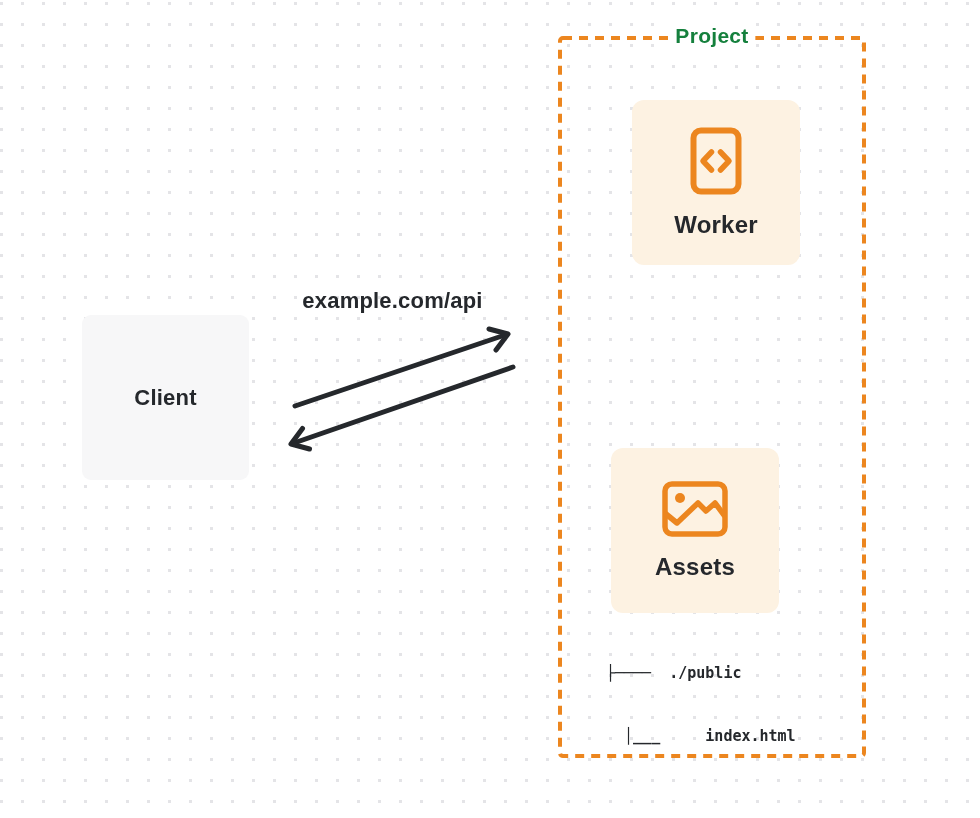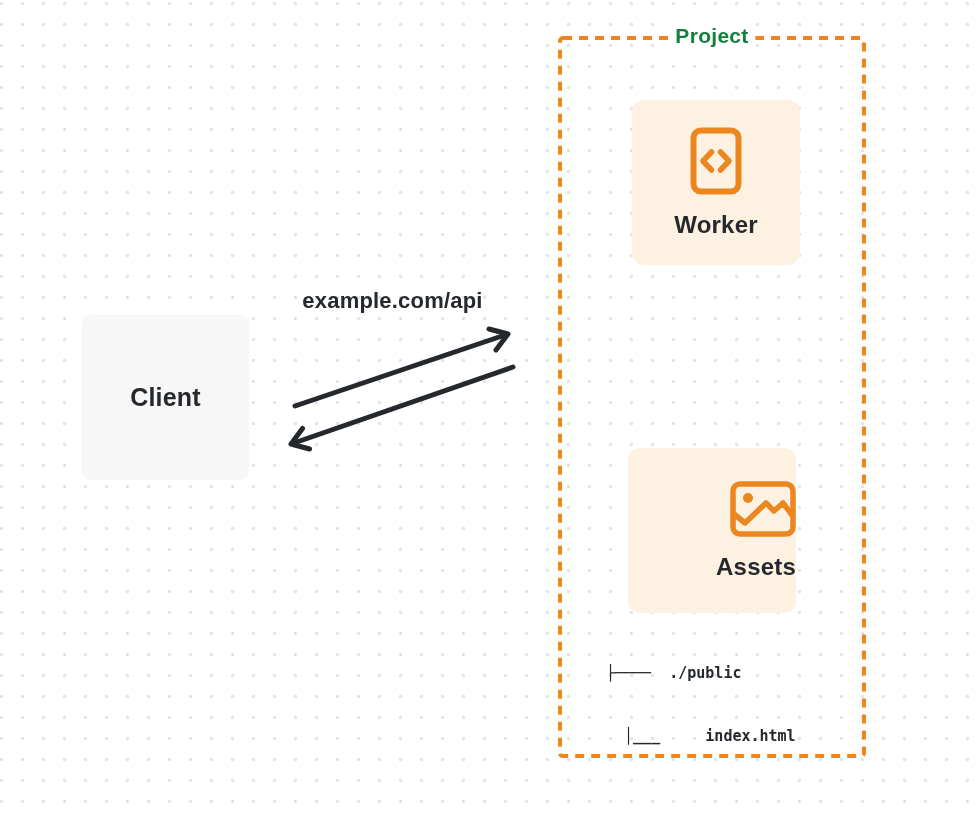--- a/index.html
+++ b/index.html
@@ -19,21 +19,21 @@
   
   .client {
     position: absolute;
     left: 82px; top: 315px;
     width: 167px; height: 165px;
     background: #f7f7f8;
     border-radius: 9px;
     display: flex; align-items: center; justify-content: center;
   }
   .client-label {
-    font-size: 25px; font-weight: 700; letter-spacing: .2px;
+    font-size: 22px; font-weight: 700; letter-spacing: .2px;
   }
 
   
   .req-label {
     position: absolute;
     left: 290px; top: 288px; width: 205px;
     text-align: center;
     font-size: 22px; font-weight: 700; letter-spacing: .2px;
     color: #25282c;
   }
@@ -64,21 +64,21 @@
   .card {
     position: absolute;
     width: 168px; height: 165px;
     background: #fdf2e2;
     border-radius: 12px;
     display: flex; flex-direction: column;
     align-items: center; justify-content: center;
     gap: 16px;
   }
   .card.worker { left: 74px; top: 64px; }
-  .card.assets { left: 70px; top: 412px; align-items: flex-end; }
+  .card.assets { left: 53px; top: 412px; }
   .card-label { font-size: 24px; font-weight: 700; letter-spacing: .2px; color: #25282c; }
 
   
   .tree {
     position: absolute;
     left: 48px; top: 585px;
     font-family: "DejaVu Sans Mono", "Liberation Mono", monospace;
     font-size: 15px; font-weight: 700;
     line-height: 21px;
     color: #25282c;

